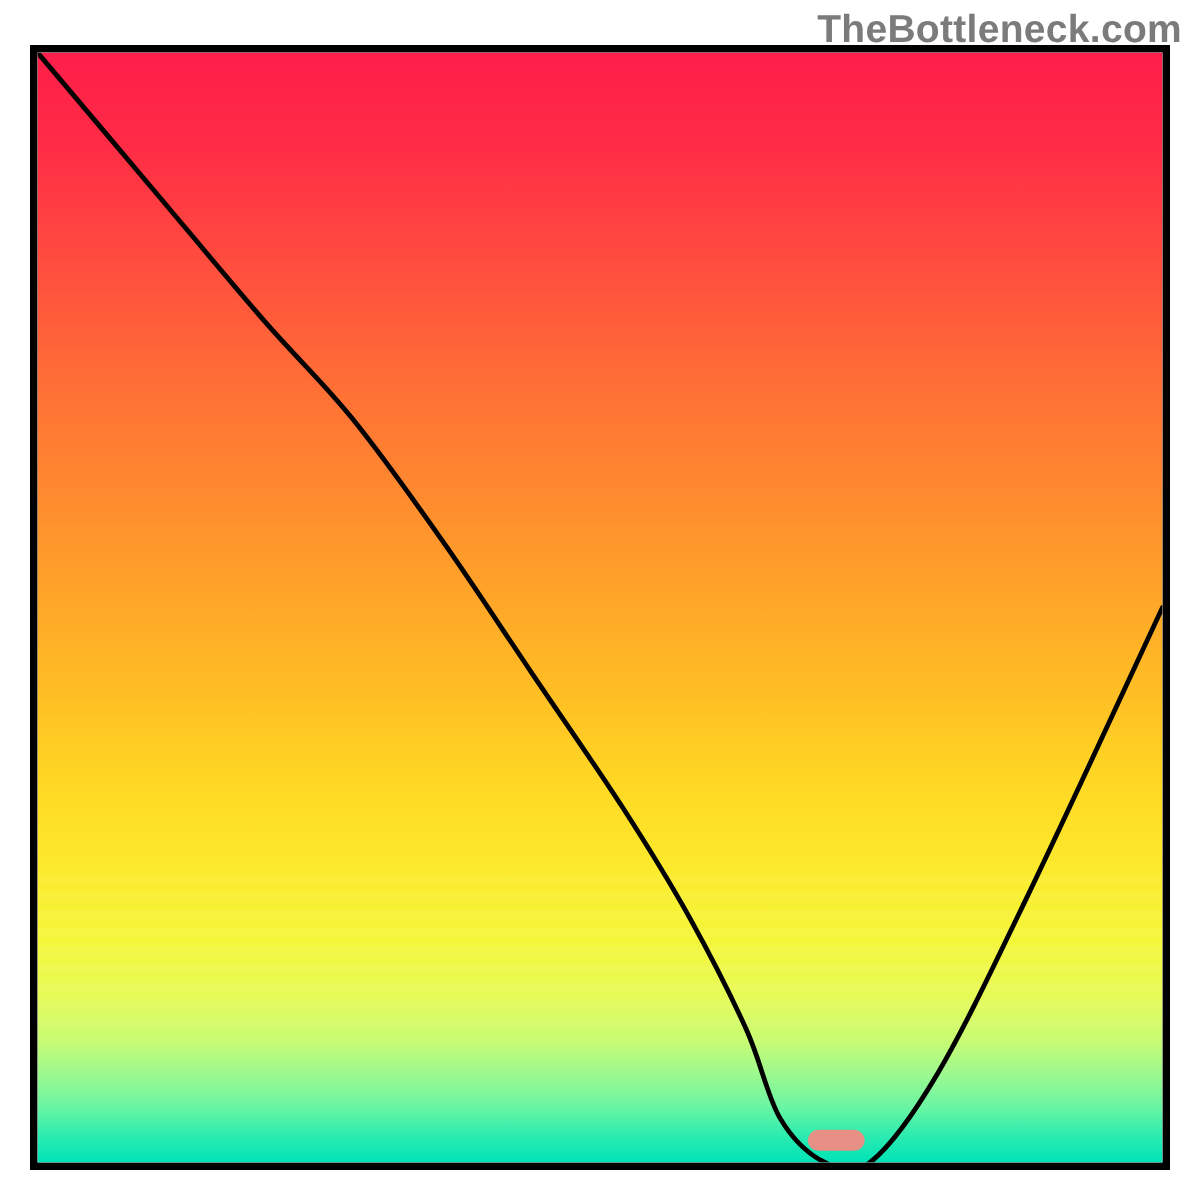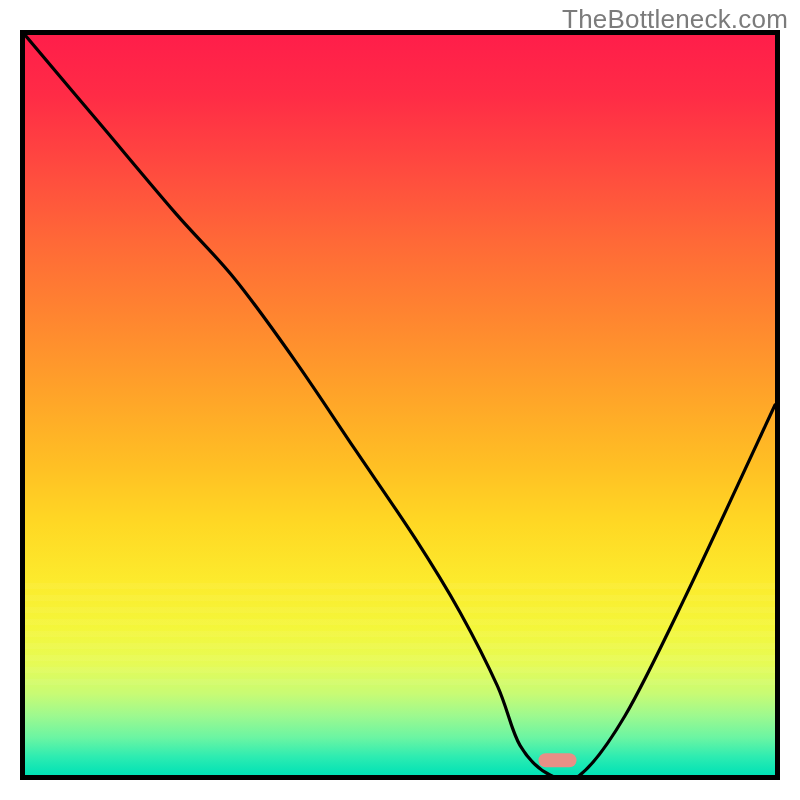--- a/index.html
+++ b/index.html
@@ -14,21 +14,21 @@
     position: relative;
     width: 800px;
     height: 800px;
     background: #ffffff;
   }
   .watermark {
     position: absolute;
     top: 4px;
     right: 12px;
     font-size: 26px;
-    font-weight: 400;
+    font-weight: 700;
     color: #7b7b7b;
     letter-spacing: 0.2px;
     z-index: 10;
   }
   .plot-area {
     position: absolute;
     left: 20px;
     top: 30px;
     width: 760px;
     height: 750px;

